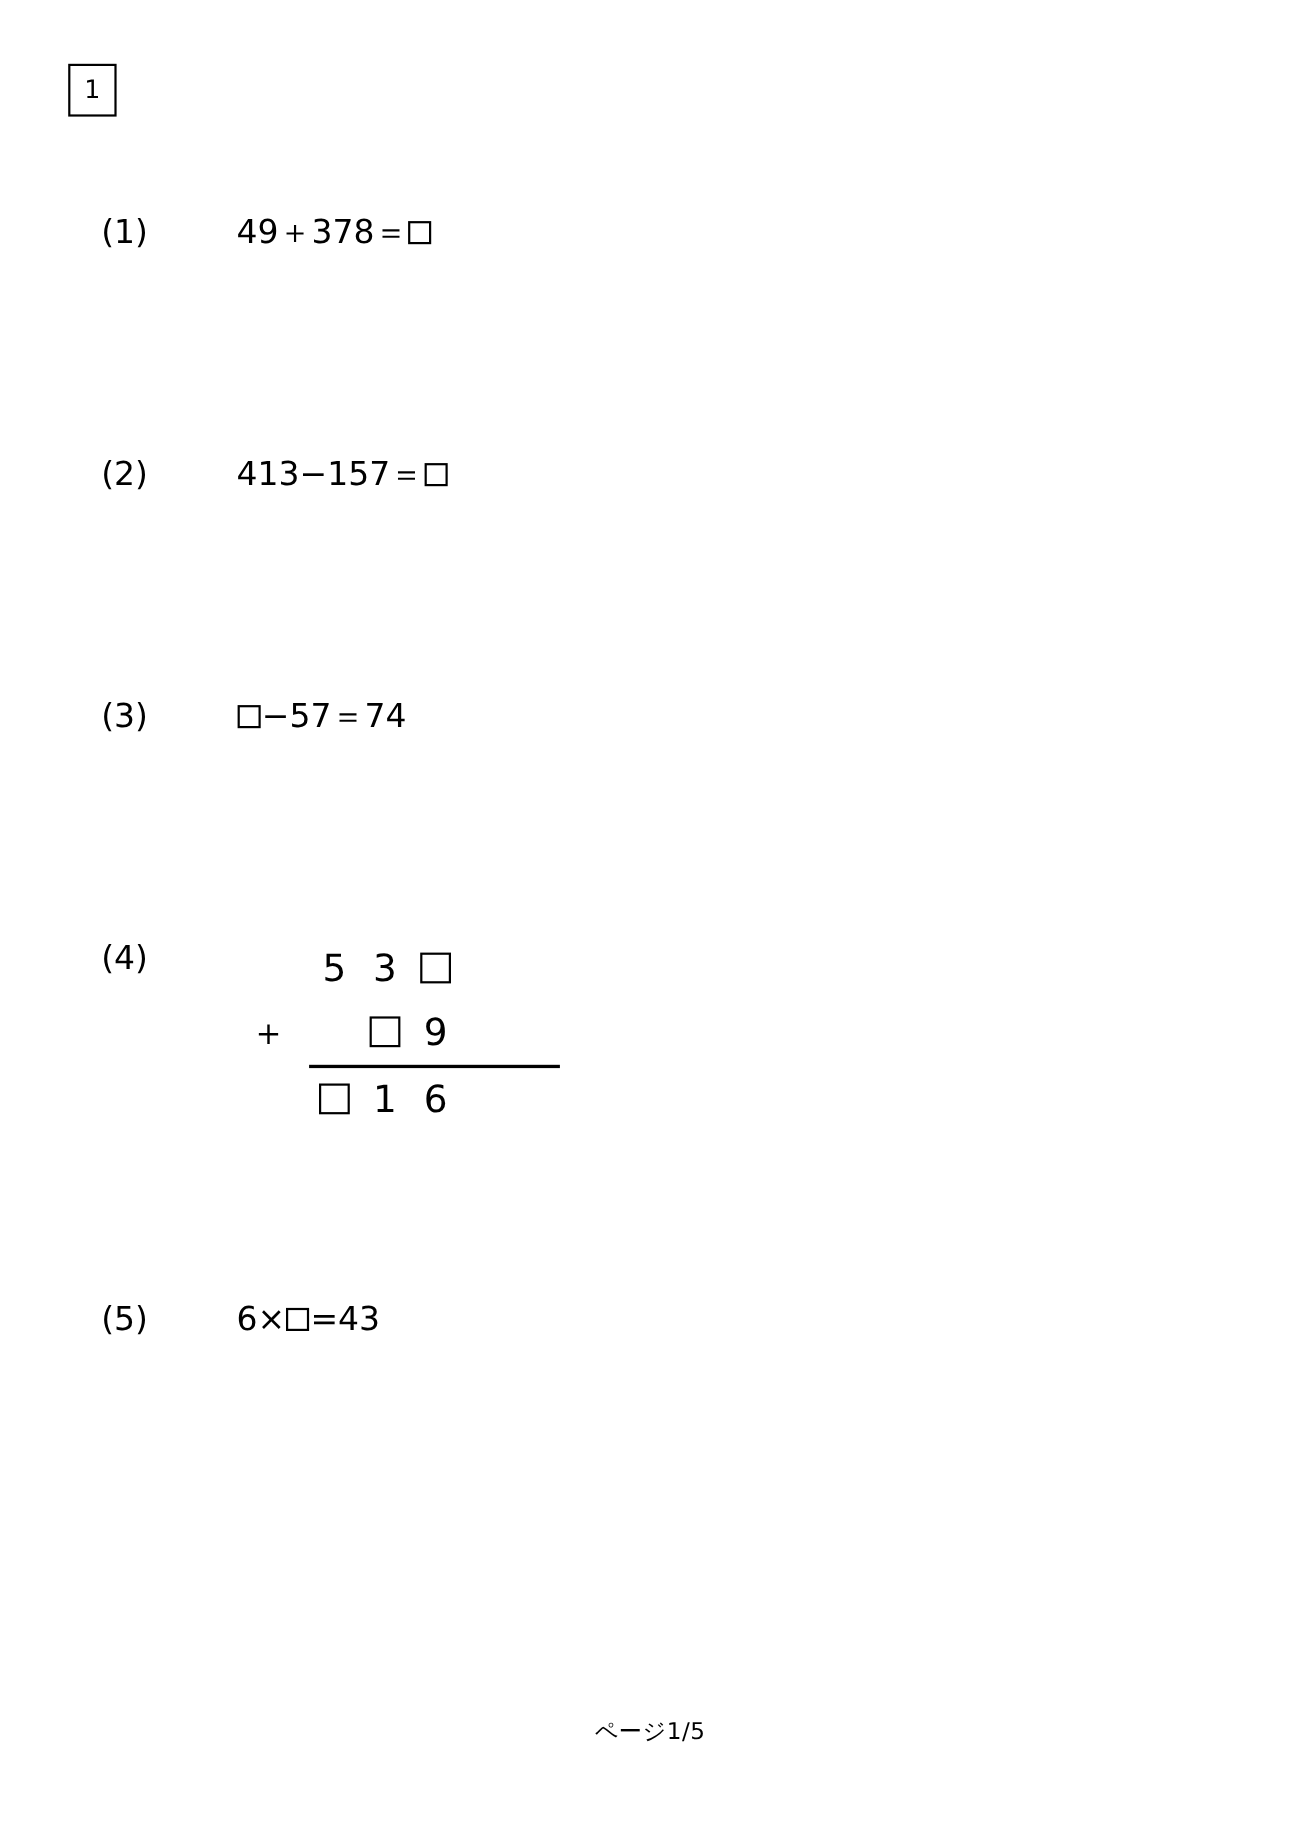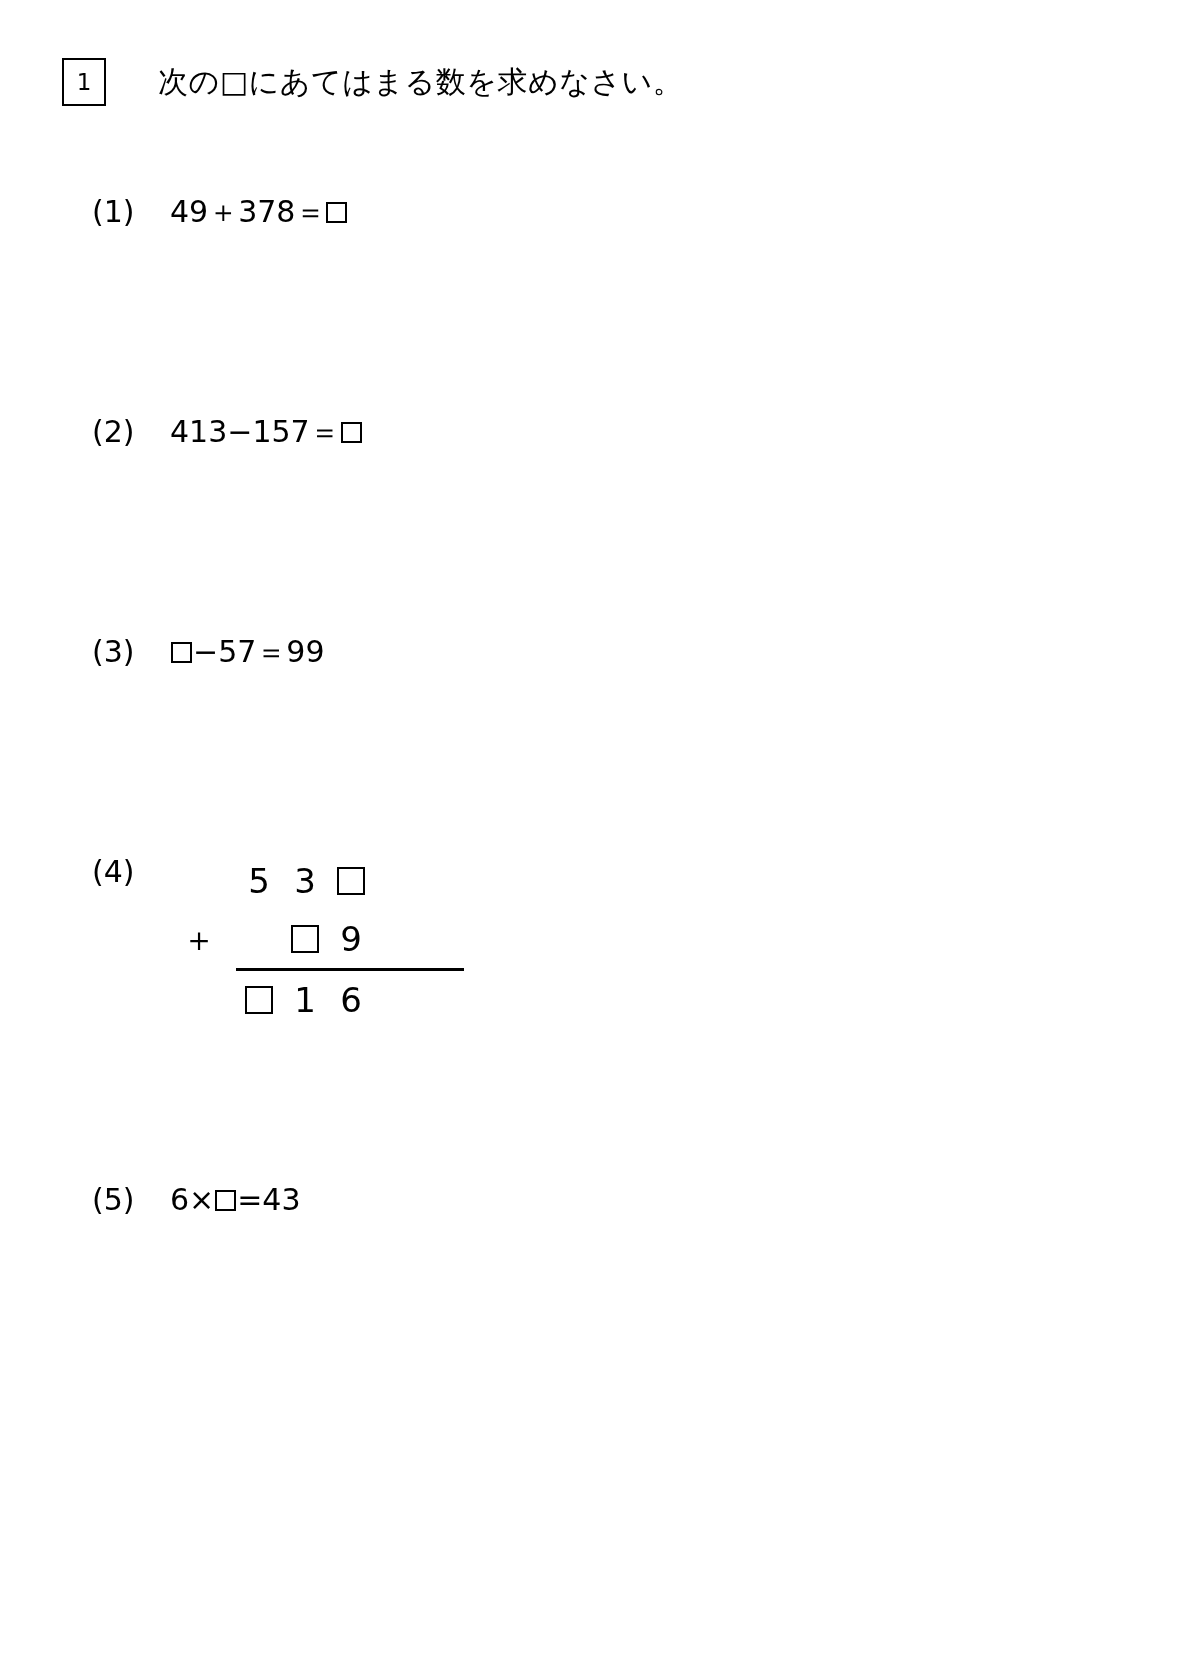--- a/index.html
+++ b/index.html
@@ -58,20 +58,21 @@
   .p-label {
     font-size: 30px;
     line-height: 40px;
     width: 78px;
     flex: 0 0 78px;
   }
   .p-body {
     font-size: 30px;
     line-height: 40px;
     white-space: nowrap;
+    margin-left: 45px;
   }
 
   #problem-1 { top: 192px; }
   #problem-2 { top: 412px; }
   #problem-3 { top: 632px; }
   #problem-4 { top: 852px; }
   #problem-5 { top: 1180px; }
 
   .p-body .box {
     display: inline-block;
@@ -134,41 +135,40 @@
     letter-spacing: 0.5px;
   }
 </style>
 </head>
 <body>
 
 <div class="page">
 
   <div class="header">
     <div class="q-number-box">1</div>
-    <div class="header-text">次の□にあてはまる数を求めなさい。</div>
   </div>
 
   <div class="problem" id="problem-1">
     <div class="p-label">(1)</div>
     <div class="p-body">
       <span>49＋378＝</span><span class="box"></span>
     </div>
   </div>
 
   <div class="problem" id="problem-2">
     <div class="p-label">(2)</div>
     <div class="p-body">
       <span>413−157＝</span><span class="box"></span>
     </div>
   </div>
 
   <div class="problem" id="problem-3">
     <div class="p-label">(3)</div>
     <div class="p-body">
-      <span class="box"></span><span>−57＝99</span>
+      <span class="box"></span><span>−57＝74</span>
     </div>
   </div>
 
   <div class="problem" id="problem-4">
     <div class="p-label">(4)</div>
     <div class="p-body">
       <div class="vertical-calc">
 
         <div class="vc-row">
           <div class="vc-sign"></div>
@@ -203,14 +203,15 @@
     </div>
   </div>
 
   <div class="problem" id="problem-5">
     <div class="p-label">(5)</div>
     <div class="p-body">
       <span>6×</span><span class="box"></span><span>=43</span>
     </div>
   </div>
 
+  <div class="footer">ページ1/5</div>
 
 </div>
 
 </body></html>

